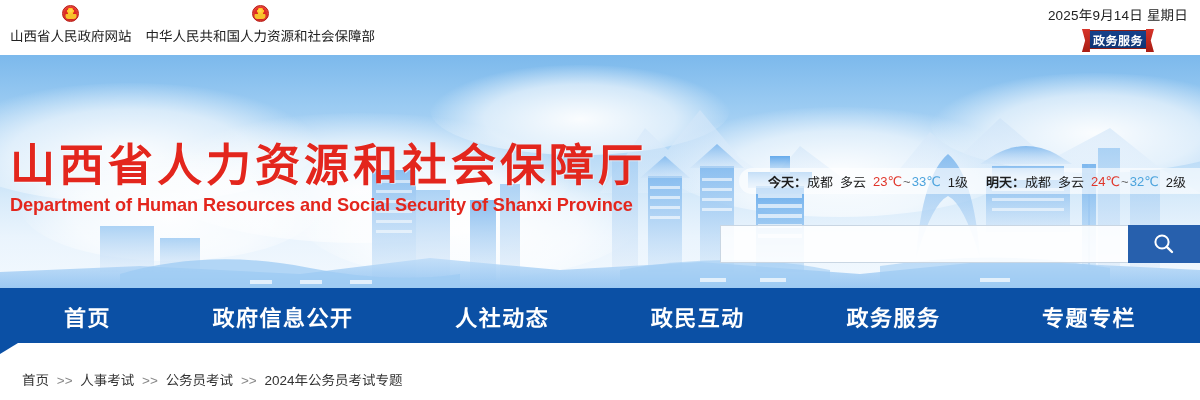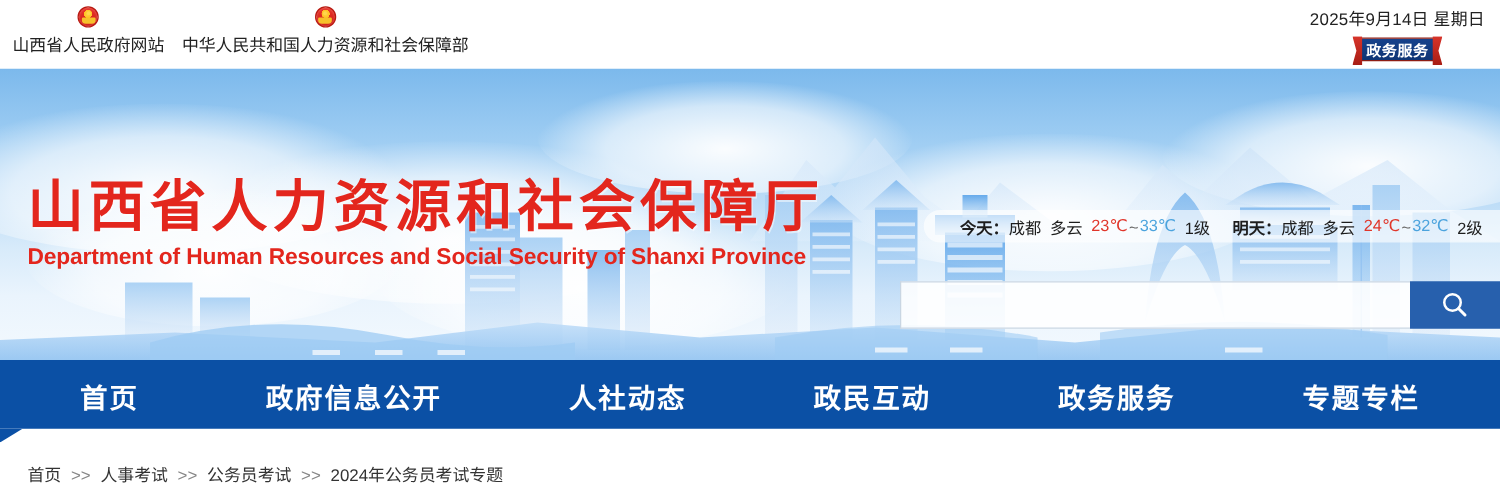--- a/index.html
+++ b/index.html
@@ -118,21 +118,21 @@
   .cloud {
     position:absolute;
     background:radial-gradient(ellipse at 50% 60%, rgba(255,255,255,.95) 0%, rgba(255,255,255,.6) 45%, rgba(255,255,255,0) 72%);
     border-radius:50%;
   }
 
   .city { position:absolute; left:0; bottom:0; width:1200px; height:190px; }
 
   .banner-title {
     position:absolute;
-    left:22px; top:86px;
+    left:10px; top:86px;
     z-index:5;
   }
   .title-cn {
     font-family:"DejaVu Sans","Liberation Sans",sans-serif;
     font-size:45px;
     font-weight:bold;
     color:#e3261d;
     letter-spacing:4px;
     line-height:1.12;
     text-shadow:1px 1px 0 rgba(255,255,255,.5);

